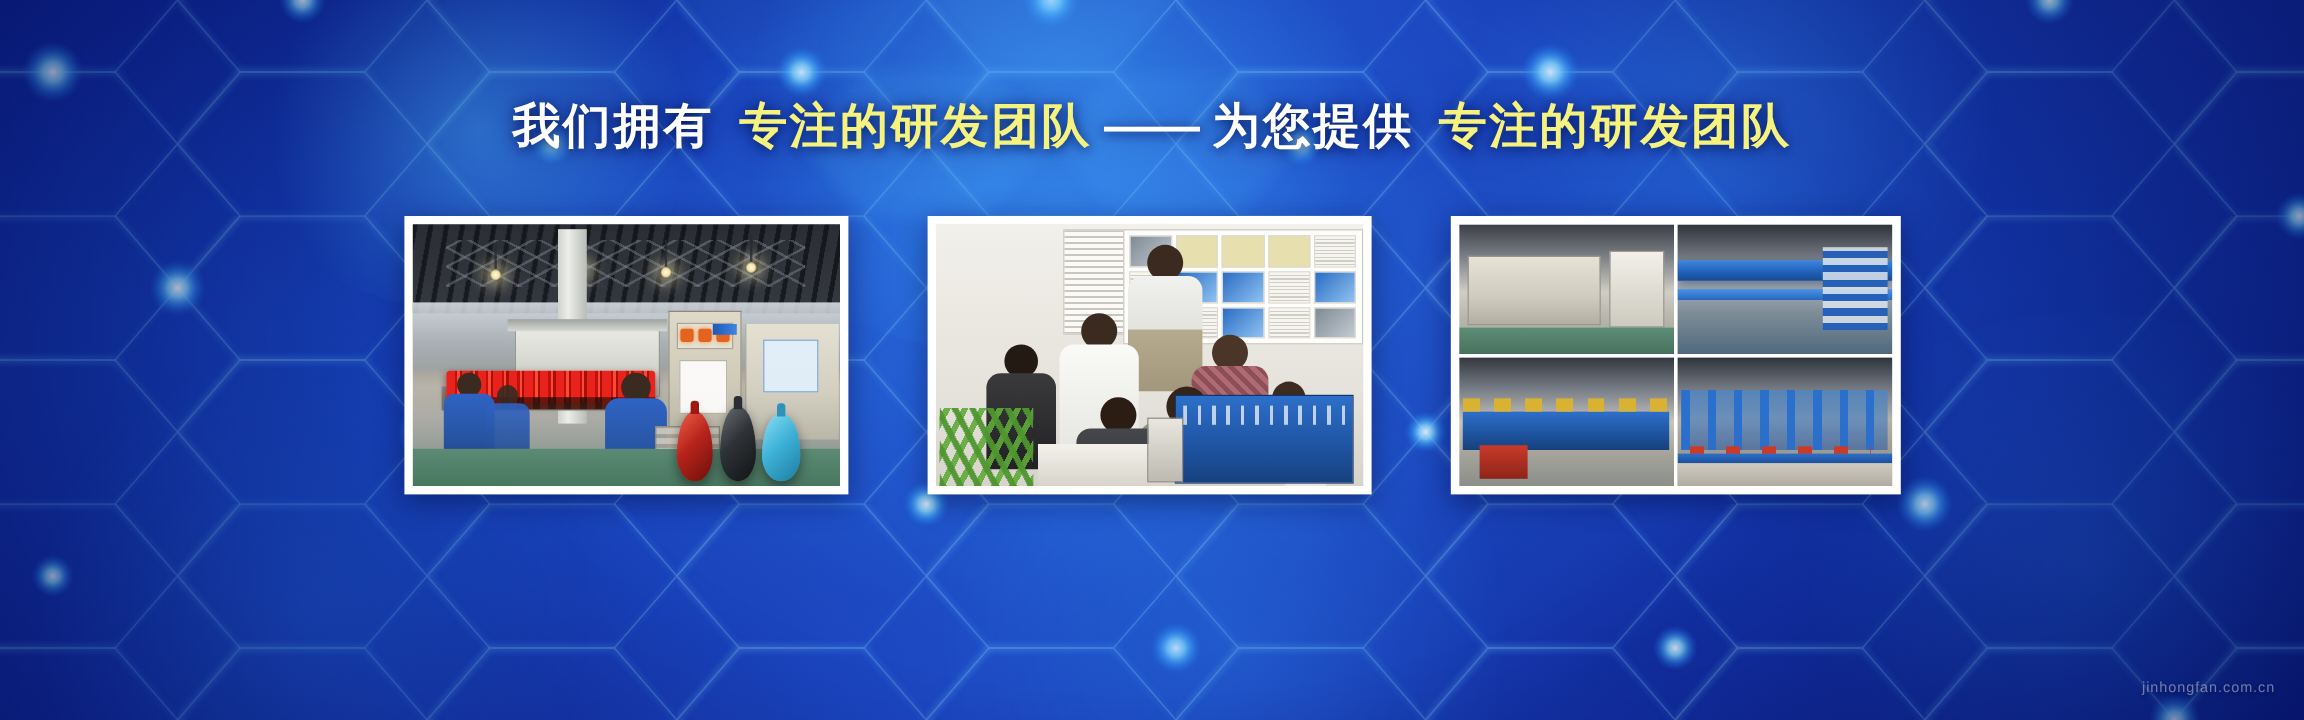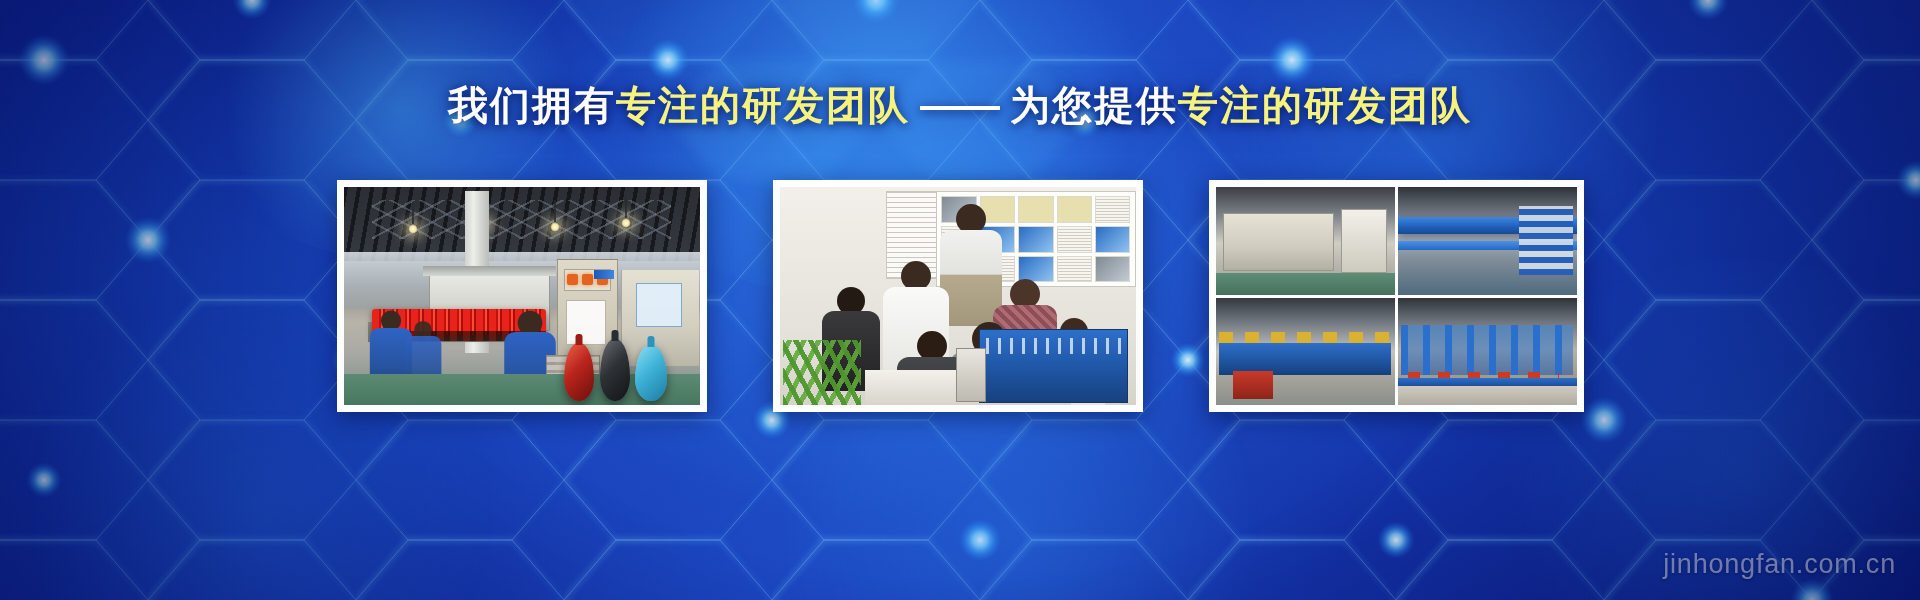--- a/index.html
+++ b/index.html
@@ -56,21 +56,21 @@
     text-align:center;
     font-size:40px;
     font-weight:bold;
     letter-spacing:2px;
     line-height:1.35;
     white-space:nowrap;
     z-index:6;
     text-shadow:0 2px 10px rgba(0,10,70,.75), 0 0 26px rgba(10,30,120,.6);
   }
   .t-white { color:#ffffff;font-family:Liberation Serif, serif; }
-  .t-gold  { color:#f6f27e; }
+  .t-gold  { color:#f6f27e;margin-left:21px; }
   .t-dash  { color:#ffffff; letter-spacing:0; padding:0 10px; }
 
   
   .photo-row {
     position:absolute; top:180px; left:0; right:0;
     height:236px;
     display:flex; justify-content:center; align-items:flex-start;
     gap:66px;
     z-index:5;
   }
@@ -304,21 +304,21 @@
   .q4 .rail { position:absolute; left:0; bottom:18%; width:100%; height:7%;
               background:linear-gradient(180deg,#2e6fc8,#1c4f9c); }
   .q4 .red { position:absolute; left:6%; bottom:24%; width:84%; height:7%;
              background:repeating-linear-gradient(90deg,#cc3a26 0 12px, rgba(0,0,0,0) 12px 30px); }
   .q4 .floor { position:absolute; left:0; bottom:0; width:100%; height:18%;
                background:linear-gradient(180deg,#cfcbc0,#b0aca1); }
 
   
   .watermark {
     position:absolute; right:24px; bottom:20px;
-    font-size:27px; letter-spacing:.8px;
+    font-size:12px; letter-spacing:.8px;
     color:rgba(255,255,255,.42);
     z-index:7;
     text-shadow:0 1px 3px rgba(0,10,60,.5);
   }
 </style>
 </head>
 <body>
 
 <div class="stage">
 

